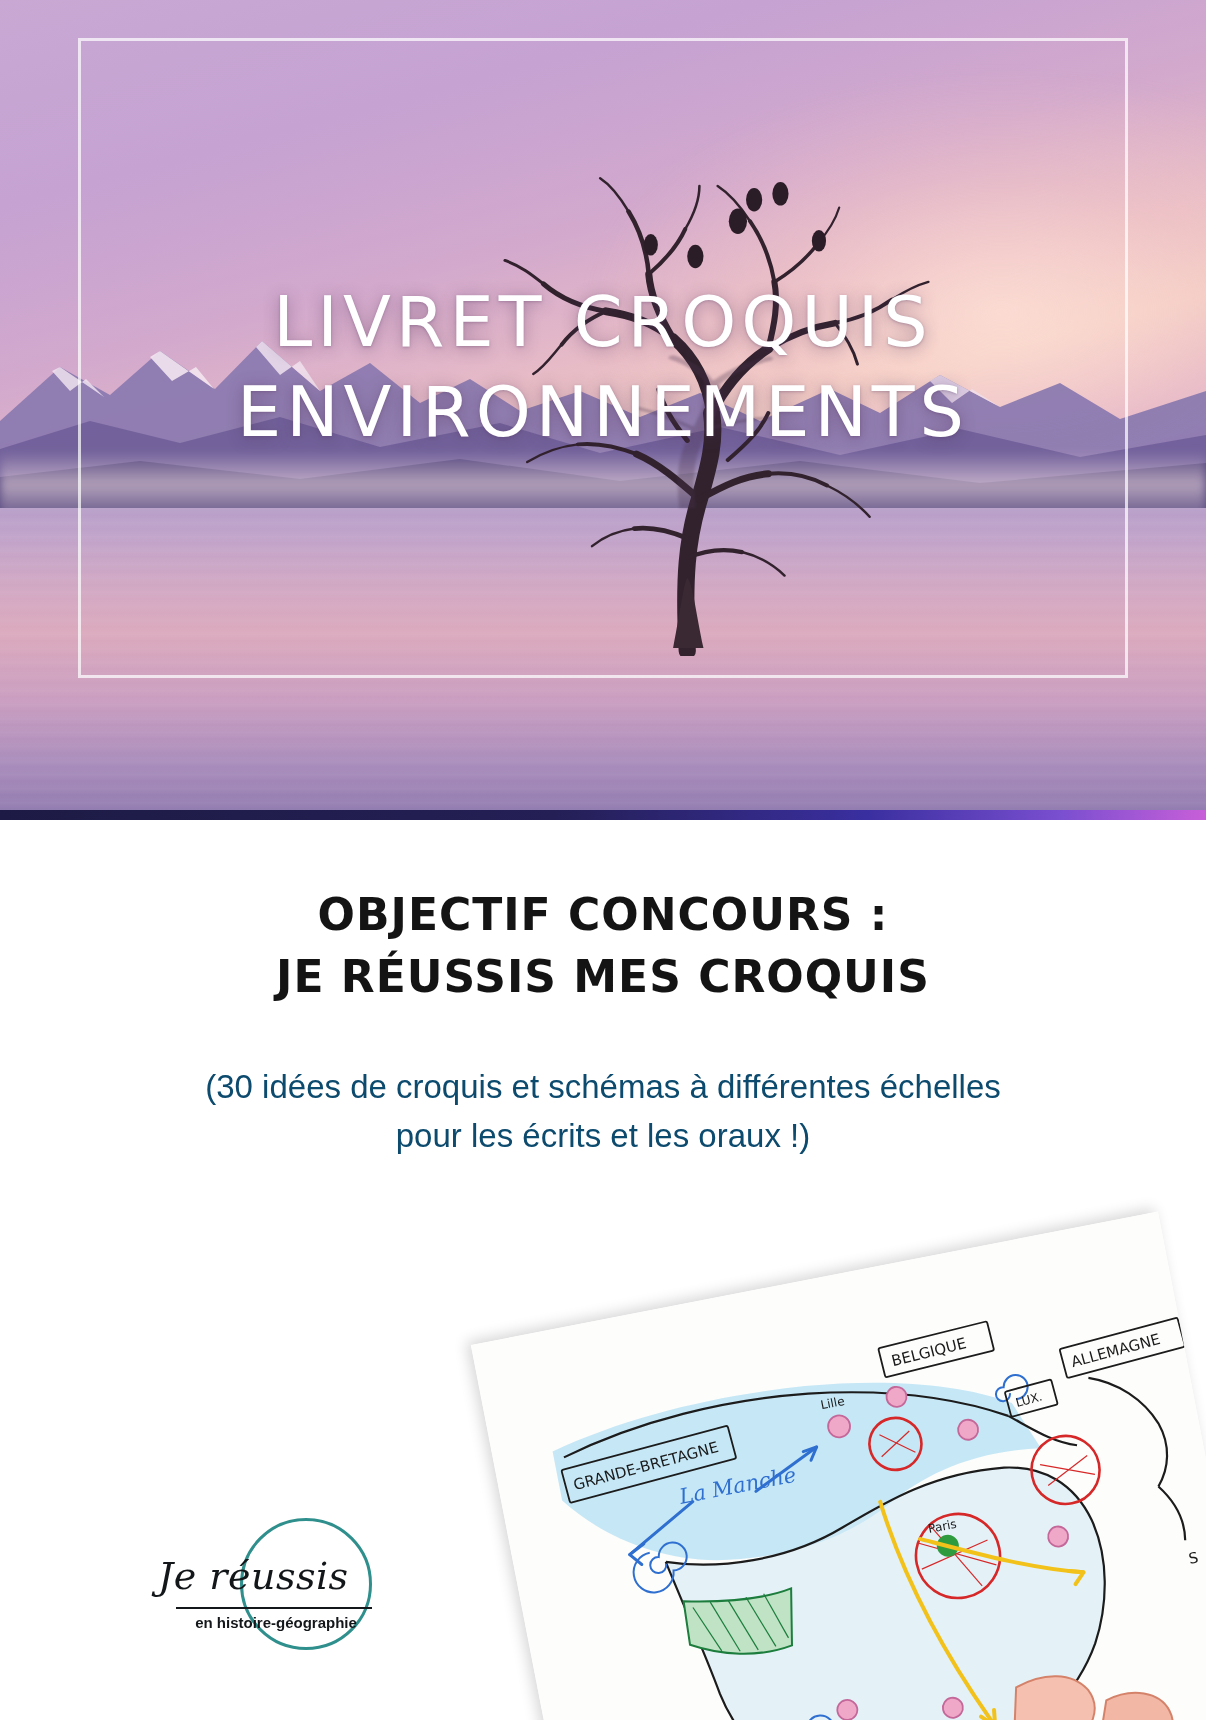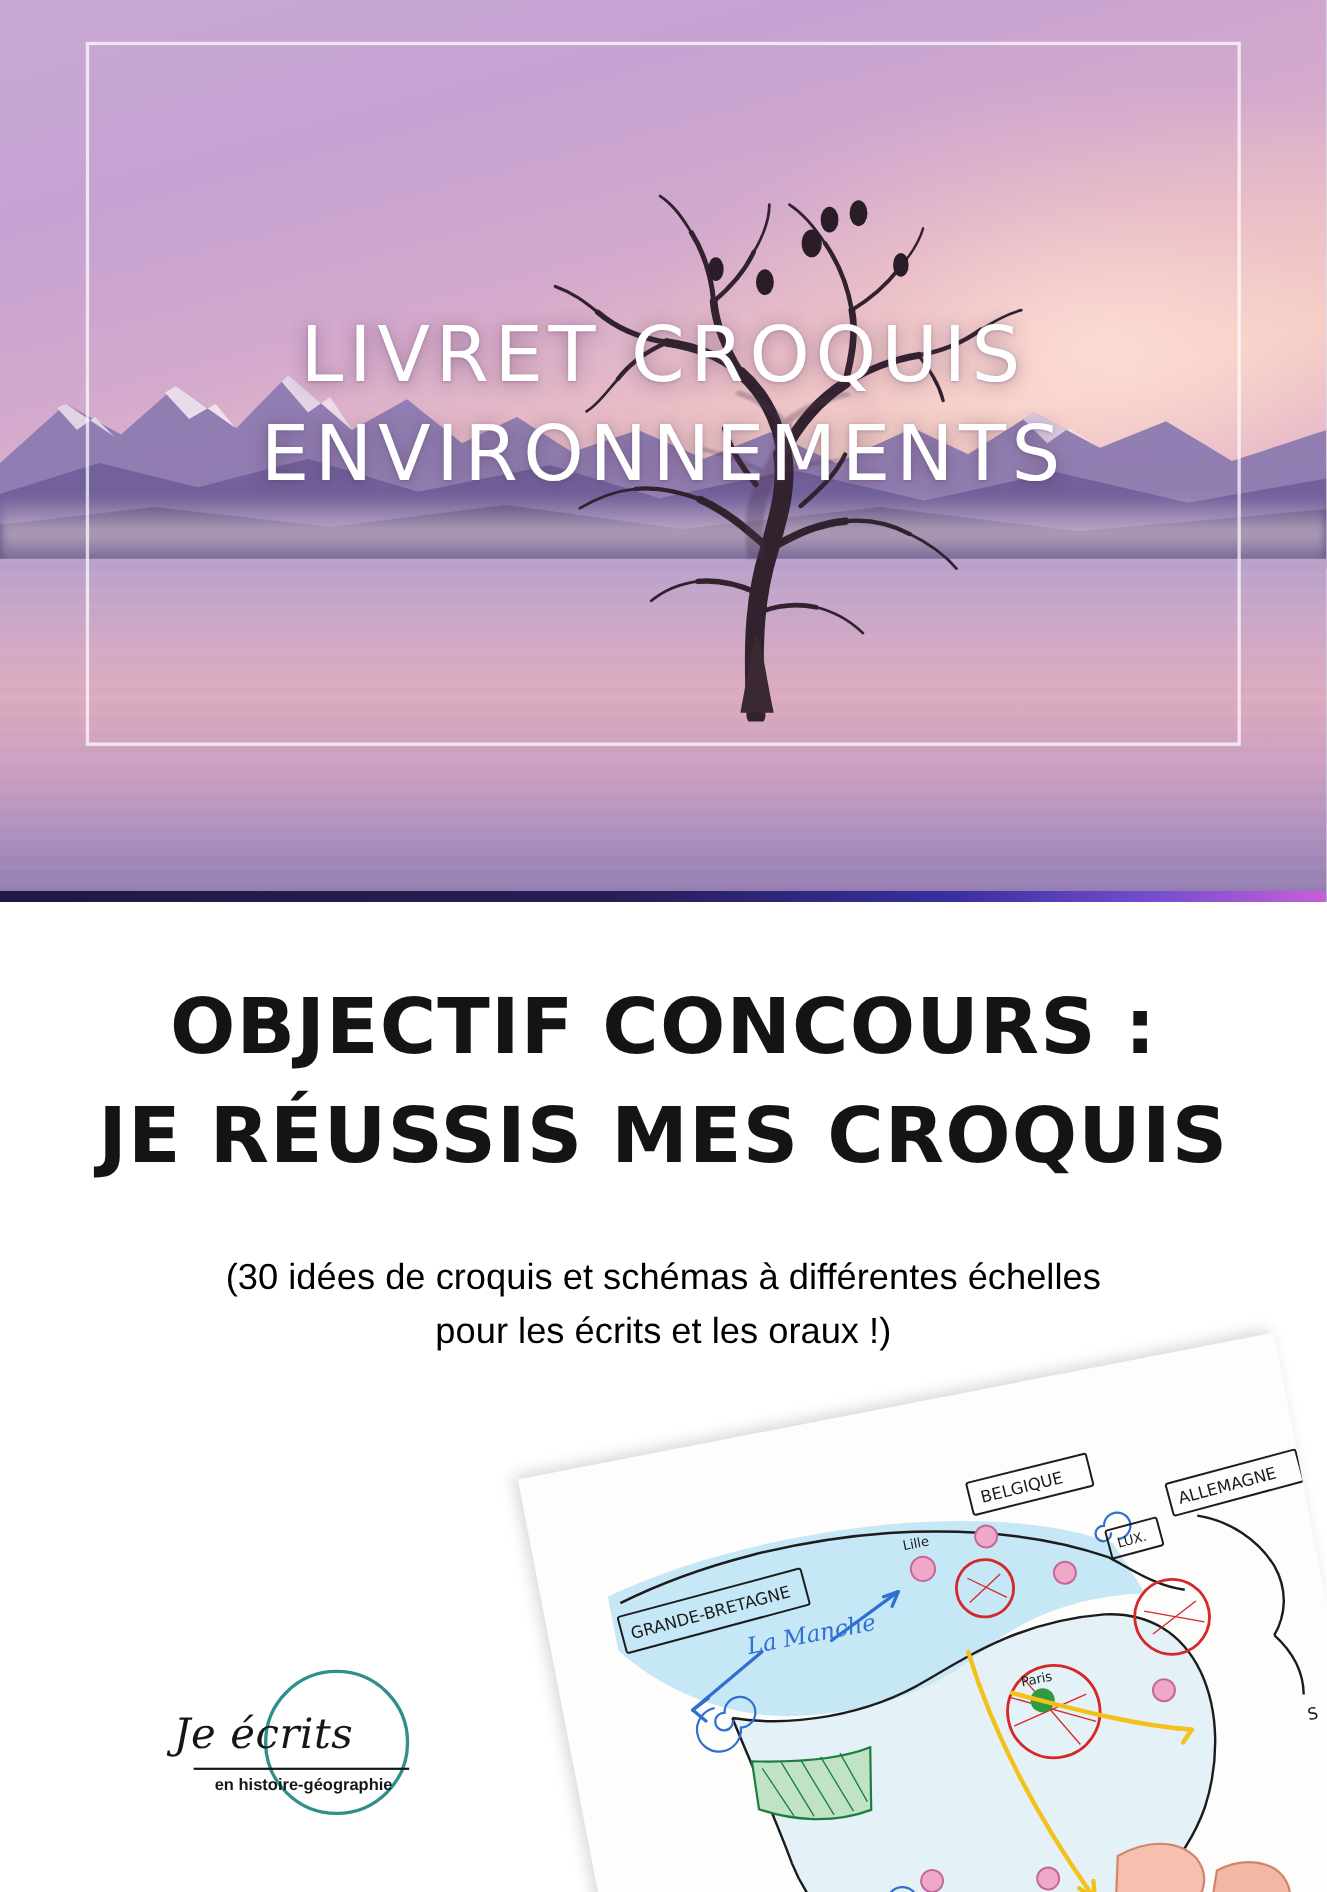--- a/index.html
+++ b/index.html
@@ -120,32 +120,32 @@
 
   
   .content {
     position: relative;
     padding-top: 64px;
     text-align: center;
   }
   .doc-title {
     font-family: "DejaVu Sans", sans-serif;
     font-weight: bold;
-    font-size: 70px;
+    font-size: 44px;
     line-height: 1.42;
     color: #141414;
     letter-spacing: 1px;
     white-space: pre-line;
   }
   .doc-subtitle {
     margin-top: 54px;
     font-family: "Liberation Sans", sans-serif;
     font-size: 33px;
     line-height: 1.48;
-    color: #000000;
+    color: #0c4a6e;
     white-space: pre-line;
   }
 
   
   .logo {
     position: absolute;
     left: 148px;
     top: 1510px;
     width: 230px;
     height: 150px;
@@ -303,21 +303,21 @@
 
 <div class="content">
   <div class="doc-title">OBJECTIF CONCOURS :
 JE RÉUSSIS MES CROQUIS</div>
   <div class="doc-subtitle">(30 idées de croquis et schémas à différentes échelles
 pour les écrits et les oraux !)</div>
 </div>
 
 <div class="logo">
   <div class="logo-circle"></div>
-  <div class="logo-script">Je écrits</div>
+  <div class="logo-script">Je réussis</div>
   <div class="logo-rule"></div>
   <div class="logo-sub">en histoire-géographie</div>
 </div>
 
 <div class="sketch-wrap">
   <svg viewBox="0 0 700 560" preserveAspectRatio="none">
     <rect x="0" y="0" width="700" height="560" fill="#fdfdfb"></rect>
 
     <path d="M60 120 C140 100 230 96 320 104 C400 112 470 130 520 160 L540 210 C470 200 420 214 380 236 C330 262 270 270 200 258 C140 246 90 210 60 170 Z" fill="#bfe4f5" opacity="0.9"></path>
 

